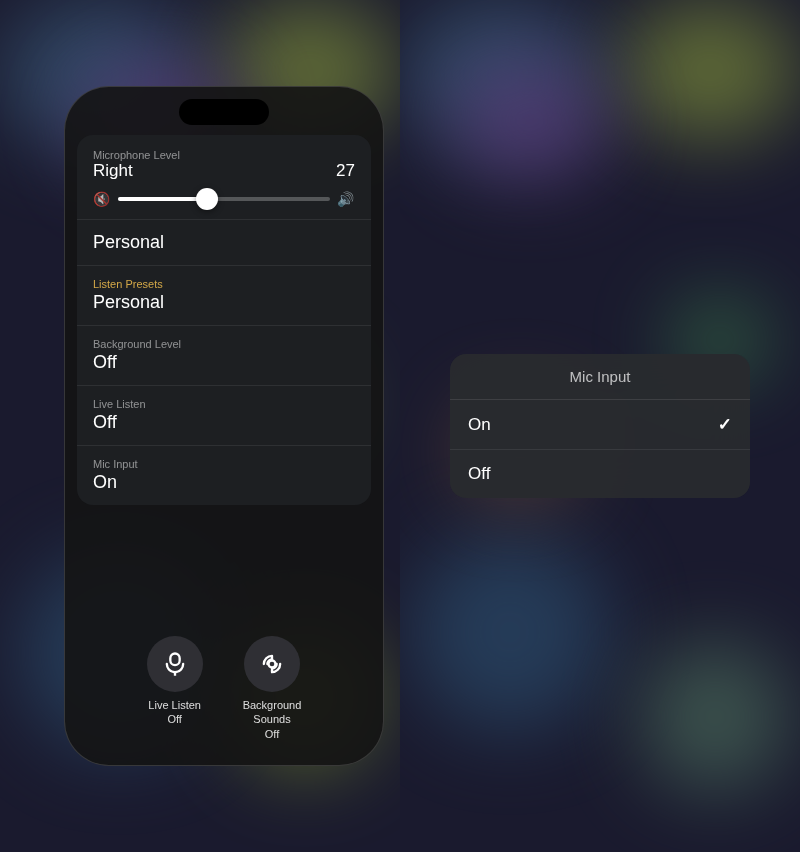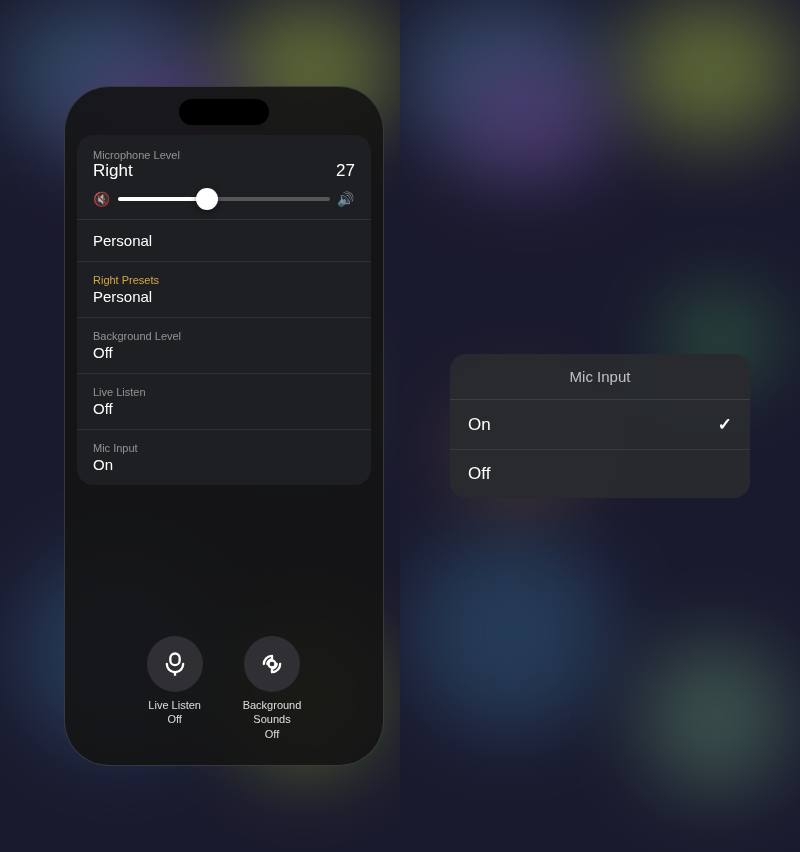--- a/index.html
+++ b/index.html
@@ -102,21 +102,21 @@
     }
 
     .menu-item-label {
       font-size: 11px;
       color: rgba(255,255,255,0.5);
       font-weight: 500;
       margin-bottom: 2px;
     }
 
     .menu-item-value {
-      font-size: 15px;
+      font-size: 18px;
       color: #ffffff;
       font-weight: 400;
     }
 
     .mic-level-section {
       padding: 14px 16px 12px;
       border-bottom: 1px solid rgba(255,255,255,0.08);
     }
 
     .mic-level-header {
@@ -315,21 +315,21 @@
             </div>
             <span class="volume-icon-high">🔊</span>
           </div>
         </div>
 
         <div class="menu-item">
           <div class="menu-item-value">Personal</div>
         </div>
 
         <div class="menu-item">
-          <div class="menu-item-label label-yellow">Right Presets</div>
+          <div class="menu-item-label label-yellow">Listen Presets</div>
           <div class="menu-item-value">Personal</div>
         </div>
 
         <div class="menu-item">
           <div class="menu-item-label label-gray">Background Level</div>
           <div class="menu-item-value">Off</div>
         </div>
 
         <div class="menu-item">
           <div class="menu-item-label label-gray">Live Listen</div>

